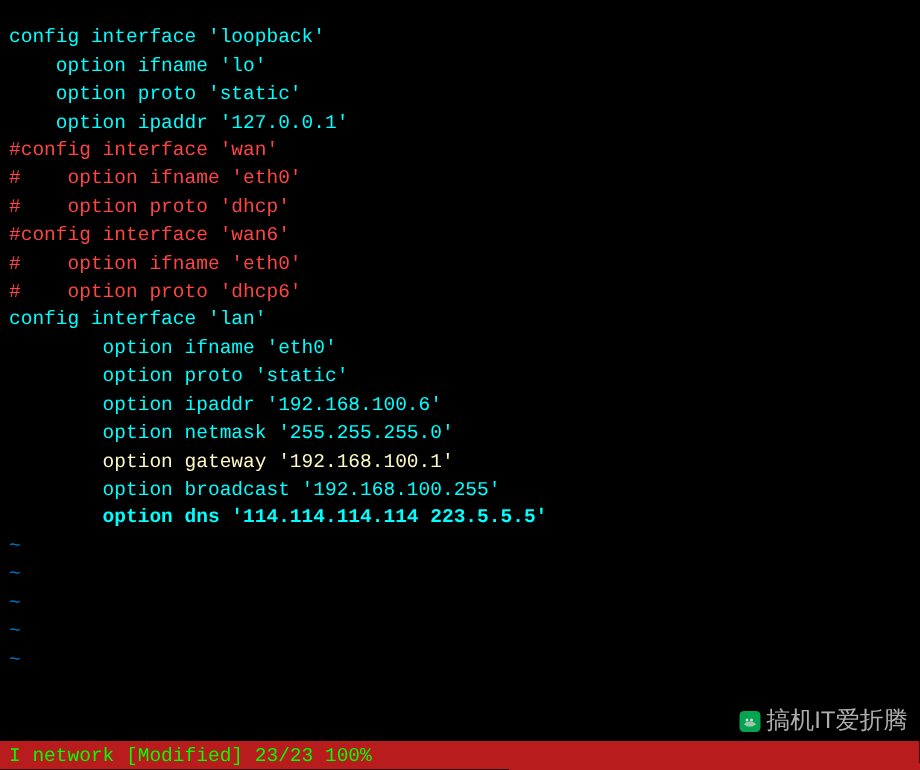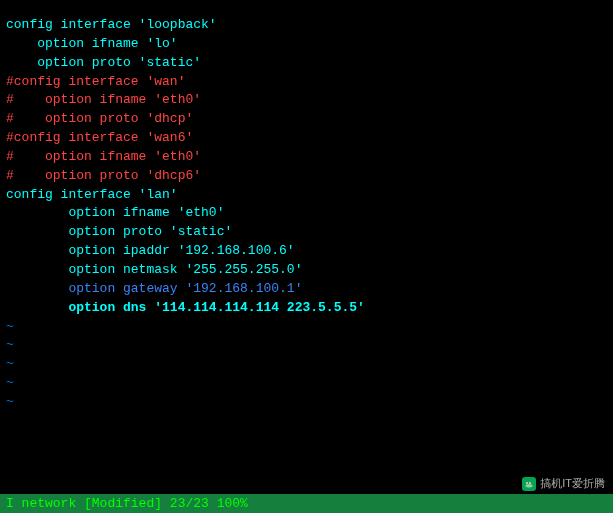--- a/index.html
+++ b/index.html
@@ -22,31 +22,31 @@
     }
     .line {
       white-space: pre;
       display: block;
     }
     .status-bar {
       position: absolute;
       bottom: 0;
       left: 0;
       right: 0;
-      background-color: #15803d;
+      background-color: #b91c1c;
       color: #00ff00;
       padding: 2px 6px;
       font-size: 13px;
     }
     .watermark {
       position: absolute;
       bottom: 22px;
       right: 8px;
       color: #cccccc;
-      font-size: 11px;
+      font-size: 16px;
       font-family: Arial, sans-serif;
       display: flex;
       align-items: center;
       gap: 4px;
       opacity: 0.85;
     }
     .watermark-icon {
       width: 14px;
       height: 14px;
       background: #07c160;
@@ -57,36 +57,38 @@
     }
   </style>
 </head>
 <body>
 
 <div id="terminal">
   <div id="lines-container">
       <span class="line" style="color: rgb(0, 255, 255);">config interface 'loopback'</span>
       <span class="line" style="color: rgb(0, 255, 255);">    option ifname 'lo'</span>
       <span class="line" style="color: rgb(0, 255, 255);">    option proto 'static'</span>
+      <span class="line" style="color: rgb(0, 255, 255);">    option ipaddr '127.0.0.1'</span>
       <span class="line" style="color: rgb(0, 255, 0);"></span>
       <span class="line" style="color: rgb(255, 68, 68);">#config interface 'wan'</span>
       <span class="line" style="color: rgb(255, 68, 68);">#    option ifname 'eth0'</span>
       <span class="line" style="color: rgb(255, 68, 68);">#    option proto 'dhcp'</span>
       <span class="line" style="color: rgb(0, 255, 0);"></span>
       <span class="line" style="color: rgb(255, 68, 68);">#config interface 'wan6'</span>
       <span class="line" style="color: rgb(255, 68, 68);">#    option ifname 'eth0'</span>
       <span class="line" style="color: rgb(255, 68, 68);">#    option proto 'dhcp6'</span>
       <span class="line" style="color: rgb(0, 255, 0);"></span>
       <span class="line" style="color: rgb(0, 255, 0);"></span>
       <span class="line" style="color: rgb(0, 255, 255);">config interface 'lan'</span>
       <span class="line" style="color: rgb(0, 255, 255);">        option ifname 'eth0'</span>
       <span class="line" style="color: rgb(0, 255, 255);">        option proto 'static'</span>
       <span class="line" style="color: rgb(0, 255, 255);">        option ipaddr '192.168.100.6'</span>
       <span class="line" style="color: rgb(0, 255, 255);">        option netmask '255.255.255.0'</span>
-      <span class="line" style="color: #3b82f6;">        option gateway '192.168.100.1'</span>
+      <span class="line" style="color: #fef9c3;">        option gateway '192.168.100.1'</span>
+      <span class="line" style="color: rgb(0, 255, 255);">        option broadcast '192.168.100.255'</span>
       <span class="line" style="color: rgb(0, 255, 255); font-weight: bold;">        option dns '114.114.114.114 223.5.5.5'</span>
       <span class="line" style="color: rgb(0, 119, 204);">~</span>
       <span class="line" style="color: rgb(0, 119, 204);">~</span>
       <span class="line" style="color: rgb(0, 119, 204);">~</span>
       <span class="line" style="color: rgb(0, 119, 204);">~</span>
       <span class="line" style="color: rgb(0, 119, 204);">~</span>
     </div>
 </div>
 
 <div class="watermark">

